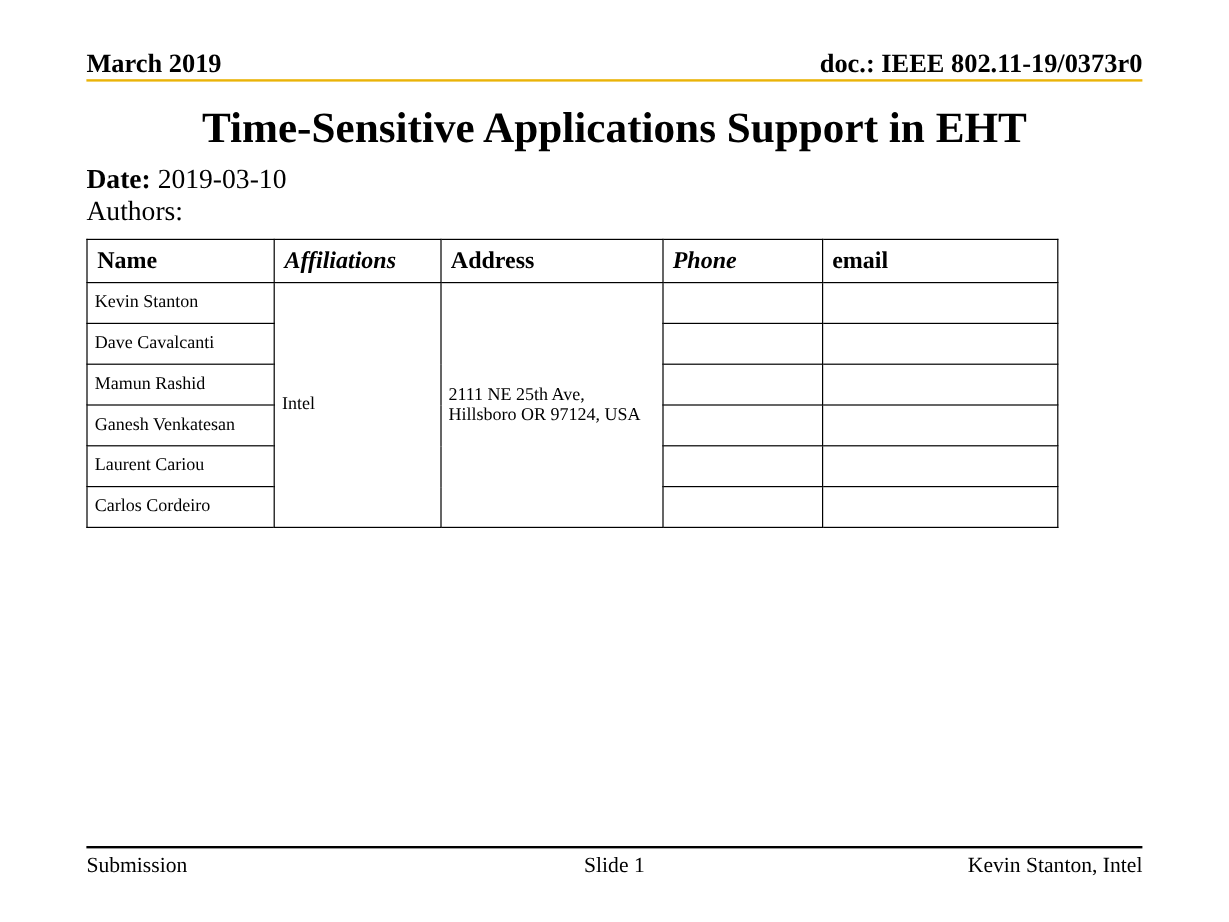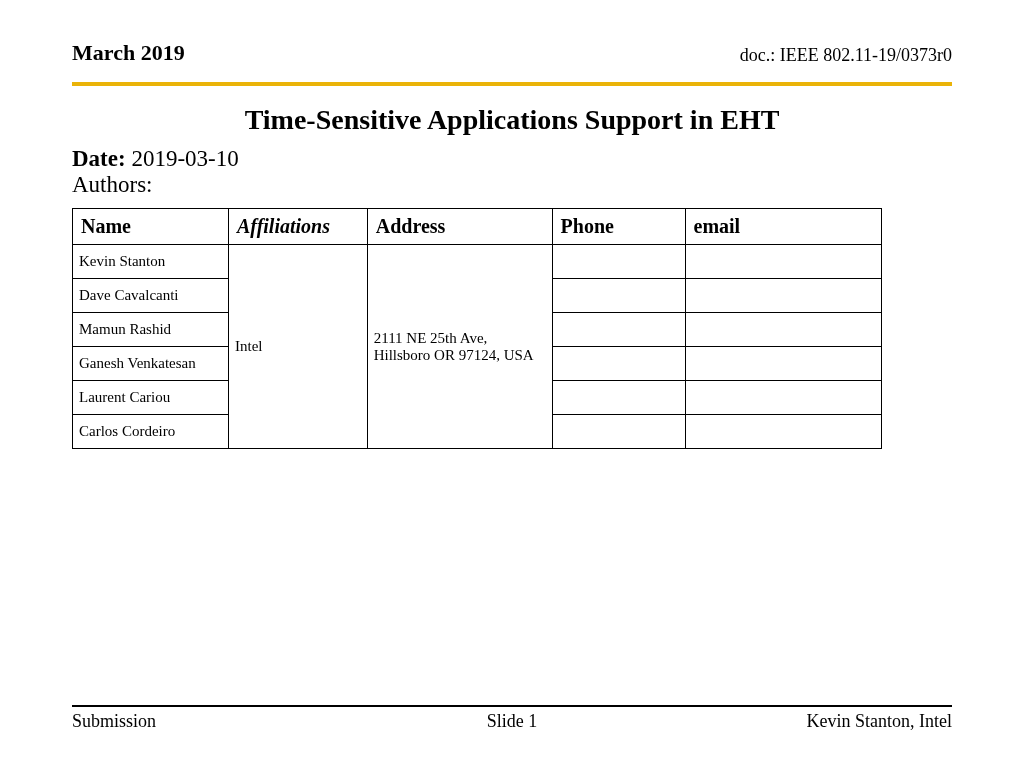--- a/index.html
+++ b/index.html
@@ -15,34 +15,34 @@
       position: absolute;
       left: 72px;
       right: 72px;
       top: 40px;
       bottom: 36px;
     }
     .header {
       display: flex;
       justify-content: space-between;
       align-items: flex-end;
-      border-bottom: 4px solid #eab308;
-      padding-bottom: 16px;
+      border-bottom: 2px solid #eab308;
+      padding-bottom: 0;
     }
     .header-left {
       font-size: 22px;
       font-weight: bold;
     }
     .header-right {
-      font-size: 18px;
-      font-weight: normal;
+      font-size: 22px;
+      font-weight: bold;
     }
     .title {
       text-align: center;
-      font-size: 28px;
+      font-size: 36px;
       font-weight: bold;
       margin-top: 18px;
       line-height: 1.15;
     }
     .date-line {
       text-align: left;
       font-size: 23px;
       margin-top: 10px;
     }
     .date-label {
@@ -68,21 +68,21 @@
       padding: 6px 8px;
     }
     .authors-table td {
       font-size: 15px;
       text-align: left;
       padding: 8px 6px;
     }
     .col-name { width: 135px; }
     .col-aff { width: 120px; font-style: italic; }
     .col-addr { width: 160px; }
-    .col-phone { width: 115px; }
+    .col-phone { width: 115px; font-style: italic; }
     .col-email { width: 170px; }
     .footer {
       position: absolute;
       left: 0; right: 0; bottom: 0;
       border-top: 2px solid #000;
       padding-top: 4px;
       display: flex;
       justify-content: space-between;
       font-size: 18px;
       gap: 24px;

